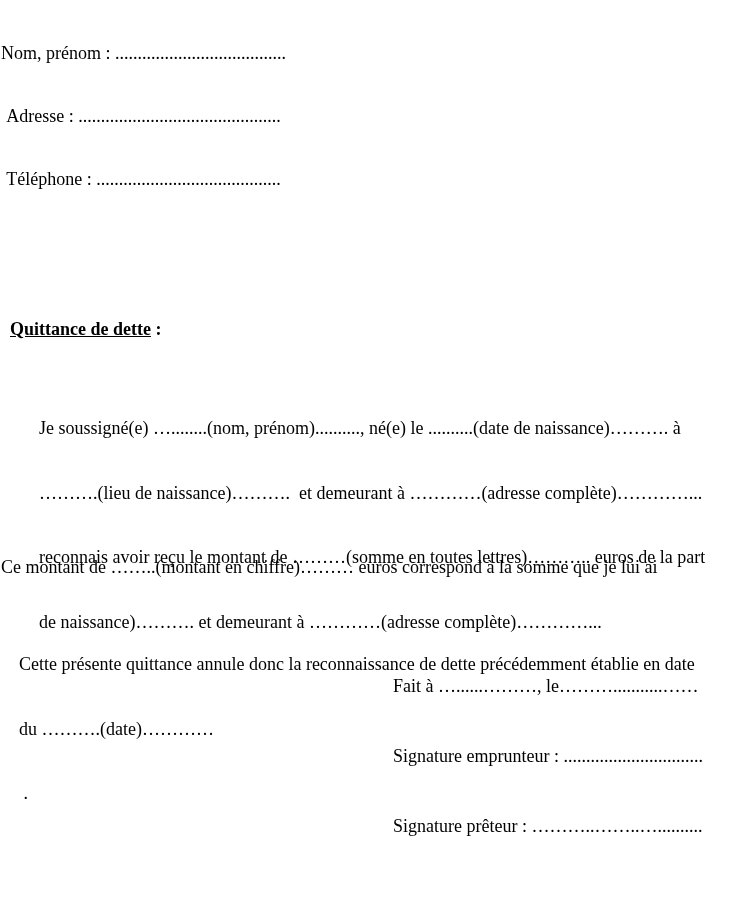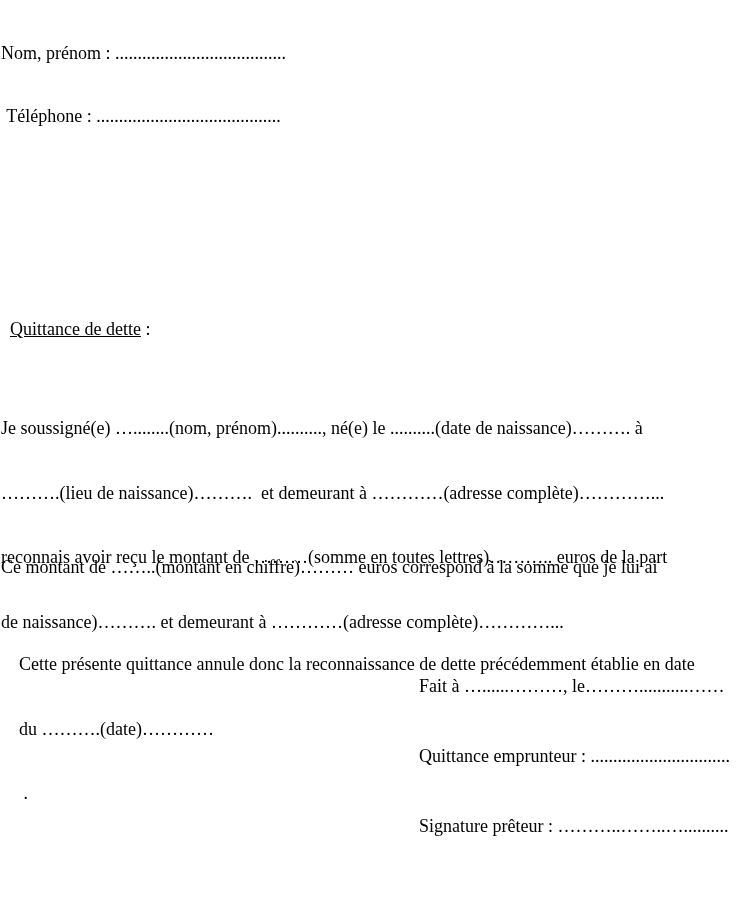--- a/index.html
+++ b/index.html
@@ -16,54 +16,54 @@
     color: #000000;
     overflow: hidden;
   }
   .block {
     position: absolute;
     left: 1px;
     white-space: pre;
   }
   .contact .line { line-height: 21px; }
   .para .line { line-height: 22.5px; }
-  .title-line { line-height: 24px; }
+  .title-line { line-height: 24px; font-weight: bold; }
   .title-underline { text-decoration: underline; }
   .footer-line {
     position: absolute;
     left: 393px;
     white-space: pre;
     line-height: 22px;
-    margin-left: 26px;
   }
 </style>
 </head>
 <body>
 
 <div class="block contact" style="top:1px;text-align:center;">
   <div class="line">Nom, prénom : ......................................</div>
+  <div class="line">Adresse : .............................................</div>
   <div class="line">Téléphone : .........................................</div>
 </div>
 
 <div class="block title-line" style="top:293px;">
   <span class="title-underline">Quittance de dette</span><span> :</span>
 </div>
 
-<div class="block para" style="top:375px;">
+<div class="block para" style="top:375px;padding-left:38px;">
   <div class="line">Je soussigné(e) …........(nom, prénom).........., né(e) le ..........(date de naissance)………. à</div>
   <div class="line">……….(lieu de naissance)……….  et demeurant à …………(adresse complète)…………...</div>
   <div class="line">reconnais avoir reçu le montant de ………(somme en toutes lettres)……….. euros de la part</div>
   <div class="line">de naissance)………. et demeurant à …………(adresse complète)…………...</div>
 </div>
 
 <div class="block para" style="top:514px;">
   <div class="line">Ce montant de ……..(montant en chiffre)……… euros correspond à la somme que je lui ai</div>
 </div>
 
 <div class="block para" style="top:611px;padding-left:18px;">
   <div class="line">Cette présente quittance annule donc la reconnaissance de dette précédemment établie en date</div>
   <div class="line">du ……….(date)…………</div>
   <div class="line"> .</div>
 </div>
 
 <div class="footer-line" style="top:675px;">Fait à …......………, le………...........……</div>
-<div class="footer-line" style="top:745px;">Quittance emprunteur : ...............................</div>
+<div class="footer-line" style="top:745px;">Signature emprunteur : ...............................</div>
 <div class="footer-line" style="top:815px;">Signature prêteur : ………..……..…..........</div>
 
 </body></html>

